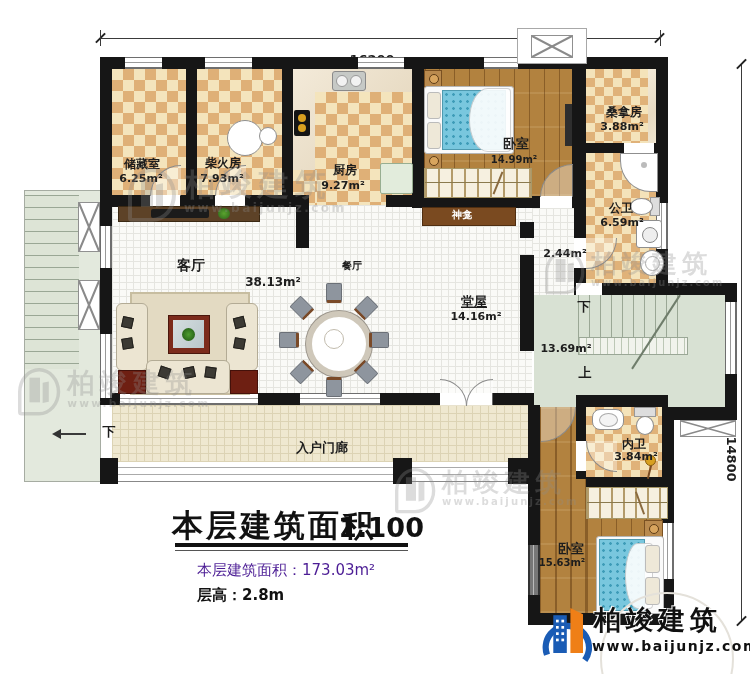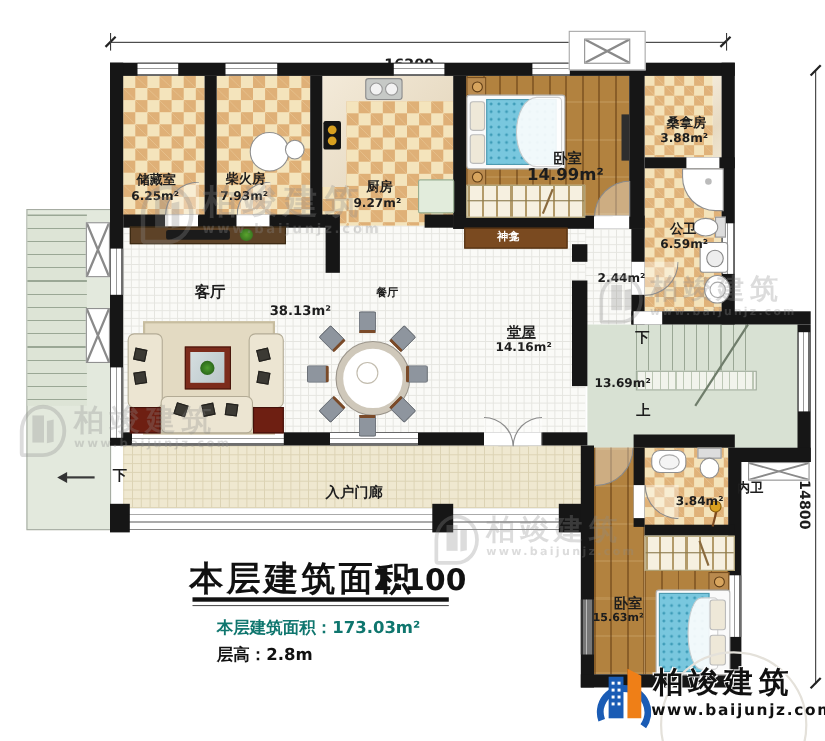--- a/index.html
+++ b/index.html
@@ -287,35 +287,35 @@
       <path d="M0 0L10 10M10 0L0 10" stroke="#8a8a8a" stroke-width="0.8" fill="none"></path>
     </svg></div>
 
 <div class="lbl" style="left:142px;top:164px;font-size:12px;">储藏室</div>
 <div class="lbl" style="left:141px;top:178px;font-size:11px;">6.25m²</div>
 <div class="lbl" style="left:223px;top:163px;font-size:12px;">柴火房</div>
 <div class="lbl" style="left:222px;top:178px;font-size:11px;">7.93m²</div>
 <div class="lbl" style="left:345px;top:170px;font-size:12px;">厨房</div>
 <div class="lbl" style="left:343px;top:185px;font-size:11px;">9.27m²</div>
 <div class="lbl" style="left:516px;top:144px;font-size:13px;">卧室</div>
-<div class="lbl" style="left:514px;top:159px;font-size:15px;">14.99m²</div>
+<div class="lbl" style="left:514px;top:159px;font-size:10px;">14.99m²</div>
 <div class="lbl" style="left:624px;top:112px;font-size:12px;">桑拿房</div>
 <div class="lbl" style="left:622px;top:126px;font-size:11px;">3.88m²</div>
 <div class="lbl" style="left:621px;top:208px;font-size:12px;">公卫</div>
 <div class="lbl" style="left:622px;top:222px;font-size:11px;">6.59m²</div>
 <div class="lbl" style="left:565px;top:253px;font-size:11px;">2.44m²</div>
 <div class="lbl" style="left:191px;top:266px;font-size:14px;">客厅</div>
 <div class="lbl" style="left:273px;top:282px;font-size:12px;">38.13m²</div>
 <div class="lbl" style="left:352px;top:266px;font-size:10px;">餐厅</div>
 <div class="lbl" style="left:474px;top:302px;font-size:13px;text-decoration:underline;">堂屋</div>
 <div class="lbl" style="left:476px;top:316px;font-size:11px;">14.16m²</div>
 <div class="lbl" style="left:584px;top:307px;font-size:13px;">下</div>
 <div class="lbl" style="left:566px;top:348px;font-size:11px;">13.69m²</div>
 <div class="lbl" style="left:585px;top:373px;font-size:13px;">上</div>
-<div class="lbl" style="left:634px;top:444px;font-size:12px;margin-left:48px;">内卫</div>
+<div class="lbl" style="left:634px;top:444px;font-size:12px;">内卫</div>
 <div class="lbl" style="left:636px;top:456px;font-size:11px;">3.84m²</div>
 <div class="lbl" style="left:571px;top:549px;font-size:13px;">卧室</div>
 <div class="lbl" style="left:562px;top:562px;font-size:10px;">15.63m²</div>
 <div class="lbl" style="left:322px;top:448px;font-size:13px;">入户门廊</div>
 <div class="lbl" style="left:109px;top:432px;font-size:13px;">下</div>
 
 <div class="wm" style="left:128px;top:168px;">
   <div class="wm-glyph"></div>
   <div>
       <div class="wm-name">柏竣建筑</div>
@@ -341,21 +341,21 @@
   <div>
       <div class="wm-name">柏竣建筑</div>
        <div class="wm-site">www.baijunjz.com</div>
     </div>
 </div>
 
 <div class="a" style="left:172px;top:505px;font-size:31px;font-weight:900;letter-spacing:3px;color:#111;">本层建筑面积</div>
 <div class="a" style="left:338px;top:512px;font-size:27px;font-weight:700;color:#111;">1:100</div>
 <div class="a" style="left:175px;top:543px;width:233px;height:4px;background:#111;"></div>
 <div class="a" style="left:175px;top:550px;width:233px;height:1px;background:#555;"></div>
-<div class="a" style="left:197px;top:561px;font-size:15px;font-weight:700;color:#0f766e;">
+<div class="a" style="left:197px;top:561px;font-size:15px;font-weight:400;color:#4c1d95;">
   <span>本层建筑面积：</span><span>173.03m²</span>
 </div>
 <div class="a" style="left:197px;top:586px;font-size:15px;font-weight:700;color:#111;">
   <span>层高：</span><span>2.8m</span>
 </div>
 
 <div class="a round" style="left:600px;top:592px;width:130px;height:130px;border:2px solid #e4e1da;"></div>
 <div class="a" style="left:538px;top:602px;width:200px;height:68px;">
   <svg width="54" height="66" viewBox="0 0 60 72" style="position:absolute;left:0;top:0;">
     <path d="M10 58 A24 24 0 1 1 52 64" fill="none" stroke="#1a5cb5" stroke-width="7"></path>

